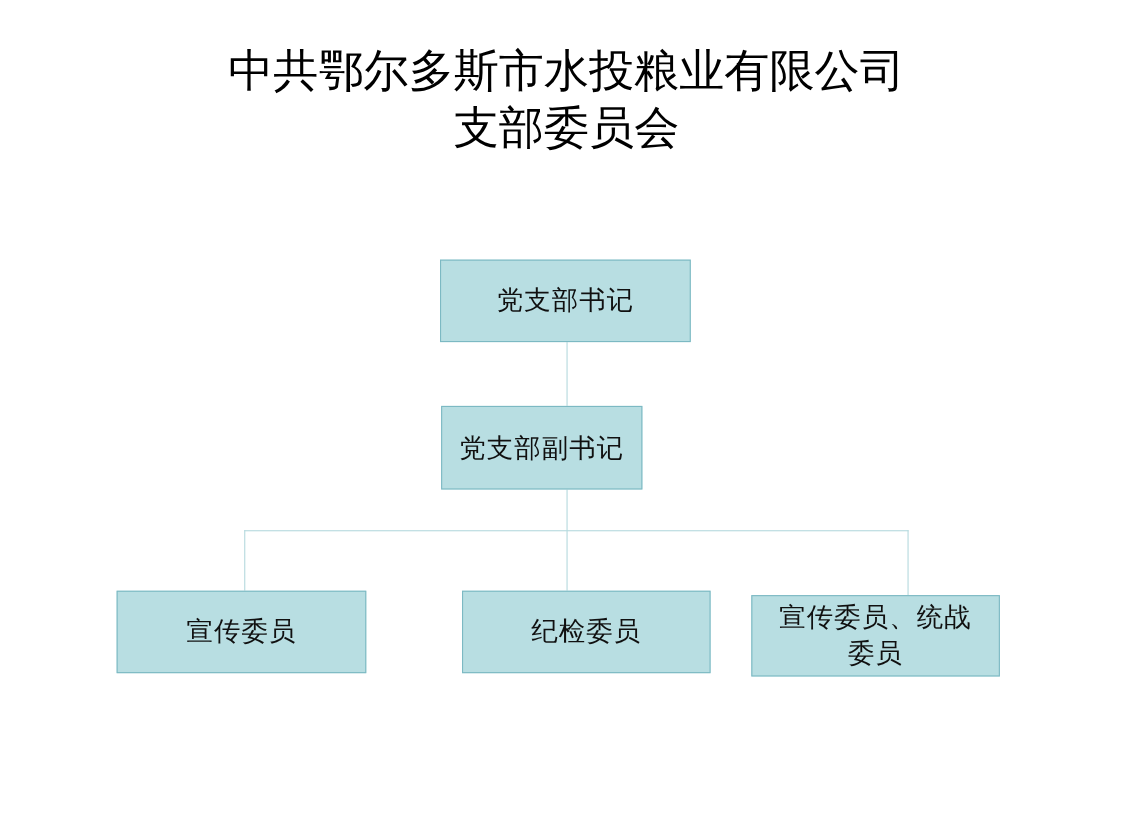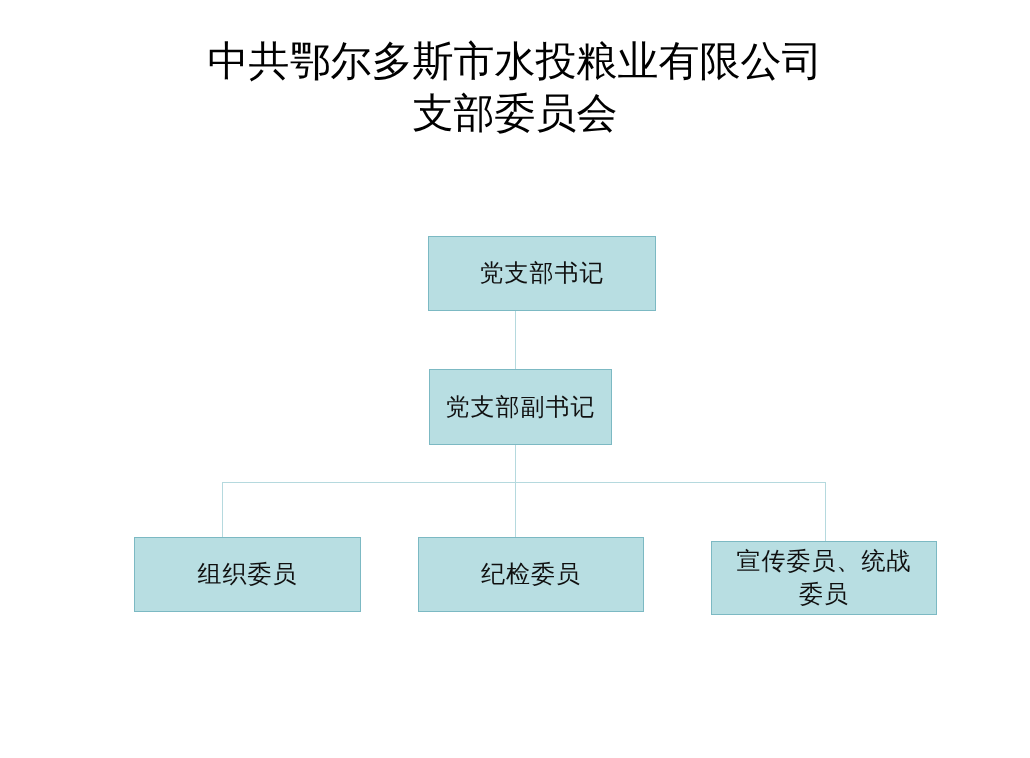--- a/index.html
+++ b/index.html
@@ -18,21 +18,21 @@
     overflow: hidden;
   }
 
   
   .chart-title {
     position: absolute;
     left: 0;
     top: 38px;
     width: 1030px;
     text-align: center;
-    font-family: Liberation Mono, monospace;
+    font-family: Liberation Serif, serif;
     font-size: 41px;
     line-height: 52px;
     color: #000000;
     letter-spacing: 0px;
     white-space: pre-line;
     font-weight: normal;
   }
 
   
   .line {
@@ -45,21 +45,20 @@
   
   .node {
     position: absolute;
     box-sizing: border-box;
     background: #b8dee2;
     border: 1px solid #7cb9c3;
     display: flex;
     align-items: center;
     justify-content: center;
     text-align: center;
-    margin-left: 28px;
   }
   .node-label {
     font-family: "DejaVu Serif", "Liberation Serif", serif;
     font-size: 24px;
     line-height: 33px;
     color: #101010;
     white-space: pre-line;
     letter-spacing: 1px;
   }
 </style>
@@ -83,24 +82,24 @@
 
   <div class="node" style="left:400px; top:236px; width:228px; height:75px;">
     <span class="node-label">党支部书记</span>
   </div>
 
   <div class="node" style="left:401px; top:369px; width:183px; height:76px;">
     <span class="node-label">党支部副书记</span>
   </div>
 
   <div class="node" style="left:106px; top:537px; width:227px; height:75px;">
-    <span class="node-label">组织委员</span>
+    <span class="node-label">宣传委员</span>
   </div>
 
-  <div class="node" style="left:390px; top:537px; width:226px; height:75px;">
+  <div class="node" style="left:420px; top:537px; width:226px; height:75px;">
     <span class="node-label">纪检委员</span>
   </div>
 
   <div class="node" style="left:683px; top:541px; width:226px; height:74px;justify-content:center;">
     <span class="node-label">宣传委员、统战
 委员</span>
   </div>
 
 </div>
 

